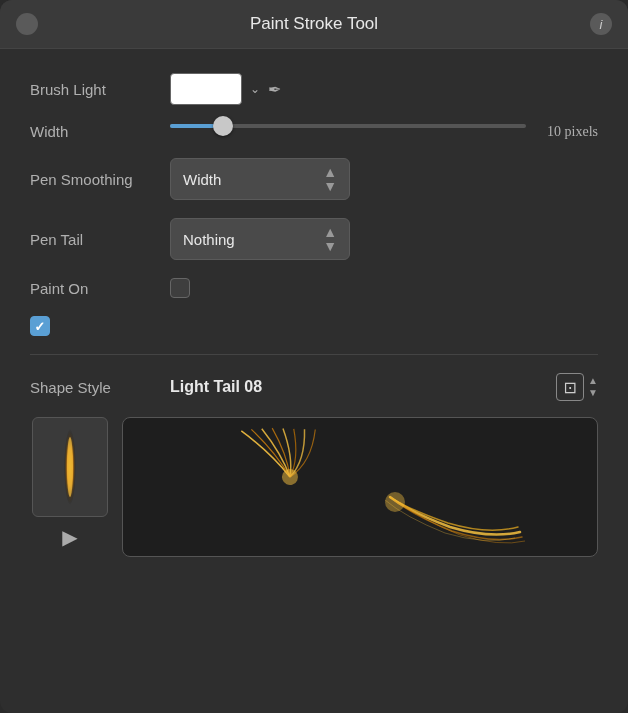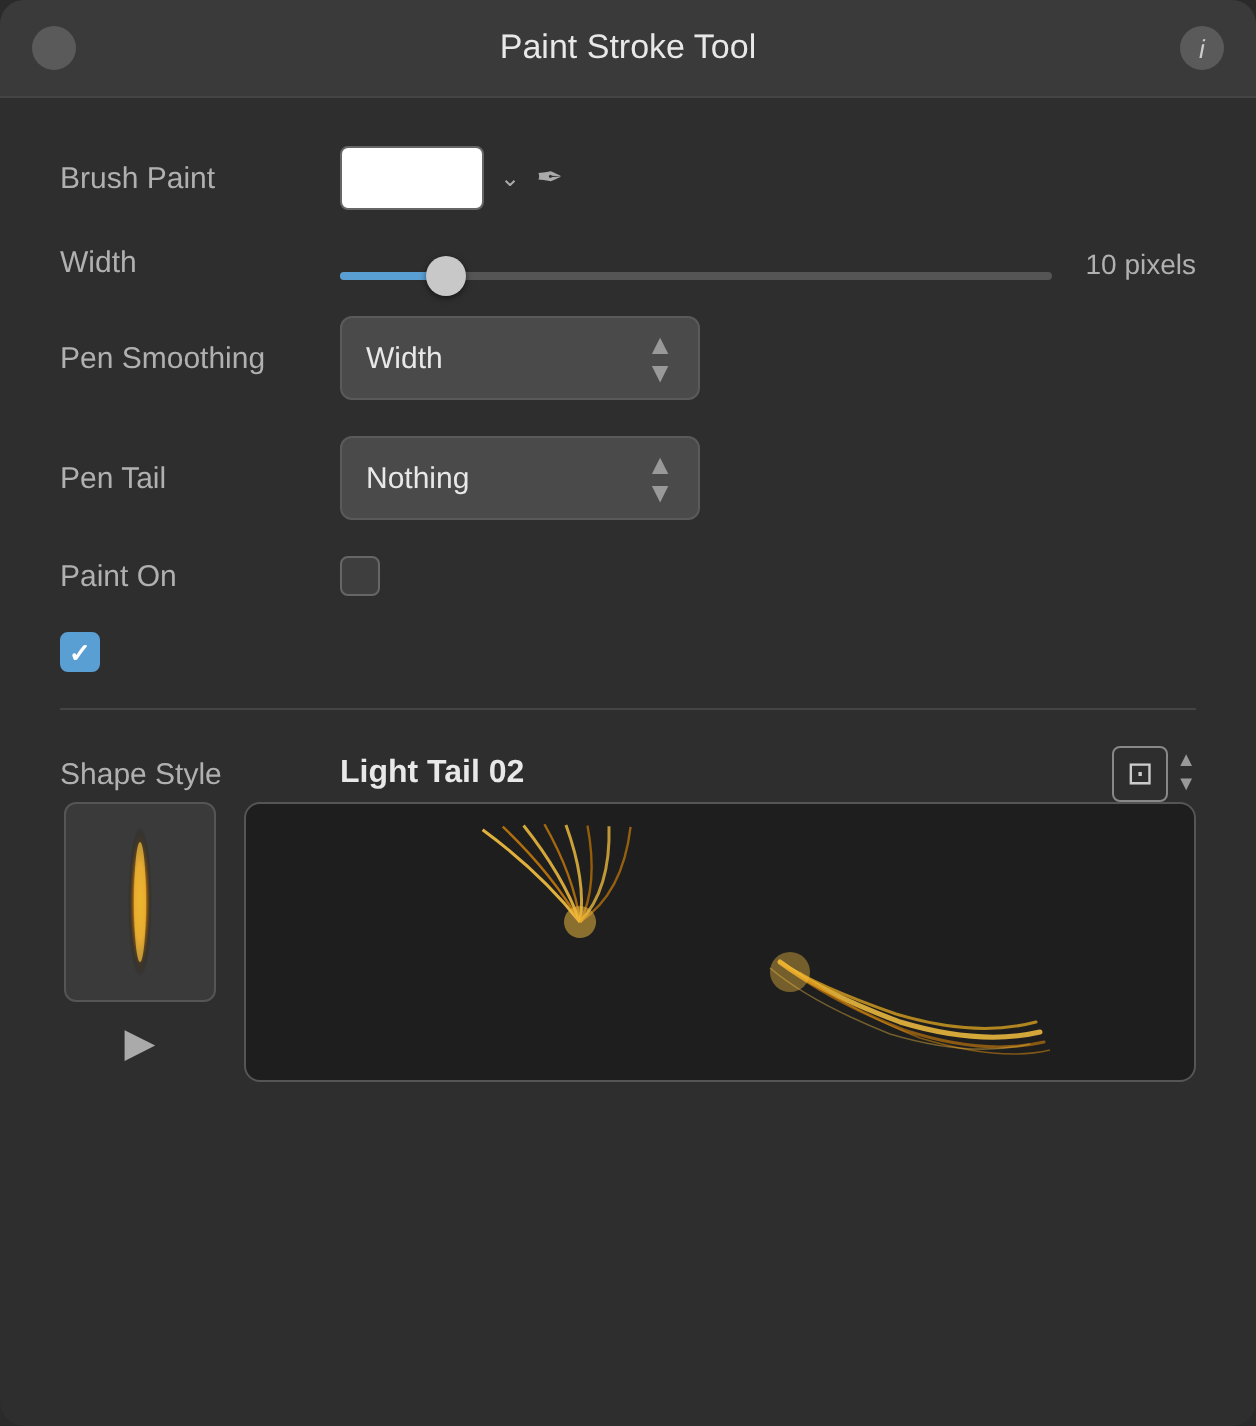--- a/index.html
+++ b/index.html
@@ -108,22 +108,23 @@
 
     .eyedropper-icon {
       color: #aaa;
       font-size: 16px;
     }
 
     
     .slider-container {
       flex: 1;
       display: flex;
-      align-items: flex-end;
+      align-items: flex-start;
       gap: 12px;
+      font-family: Liberation Serif, serif;
     }
 
     .slider-track {
       flex: 1;
       height: 4px;
       background: #555;
       border-radius: 2px;
       position: relative;
     }
 
@@ -209,21 +210,21 @@
     .divider {
       height: 1px;
       background: #444;
       margin: 6px 0 18px;
     }
 
     
     .shape-style-row {
       display: flex;
       align-items: center;
-      margin-bottom: 0;
+      margin-bottom: 16px;
     }
 
     .shape-style-label {
       color: #b0b0b0;
       font-size: 15px;
       width: 140px;
       flex-shrink: 0;
     }
 
     .shape-name {
@@ -322,21 +323,21 @@
 
   <div class="title-bar">
     <div class="traffic-light"></div>
     <span class="title-bar-title">Paint Stroke Tool</span>
     <div class="info-btn">i</div>
   </div>
 
   <div class="content">
 
     <div class="row">
-      <span class="row-label">Brush Paint</span>
+      <span class="row-label">Brush Light</span>
       <div class="color-row">
         <div class="color-swatch"></div>
         <span class="dropdown-arrow">⌄</span>
         <span class="eyedropper-icon">✒</span>
       </div>
     </div>
 
     <div class="row">
       <span class="row-label">Width</span>
       <div class="slider-container">
@@ -379,21 +380,21 @@
     <div class="row">
       <div class="checkbox-custom checked">
         <span class="checkmark">✓</span>
       </div>
     </div>
 
     <div class="divider"></div>
 
     <div class="shape-style-row">
       <span class="shape-style-label">Shape Style</span>
-      <span class="shape-name">Light Tail 02</span>
+      <span class="shape-name">Light Tail 08</span>
       <div class="shape-controls">
         <div class="copy-icon"></div>
         <div class="stepper-vertical">
           <span>▲</span>
           <span>▼</span>
         </div>
       </div>
     </div>
 
     <div class="preview-area">

